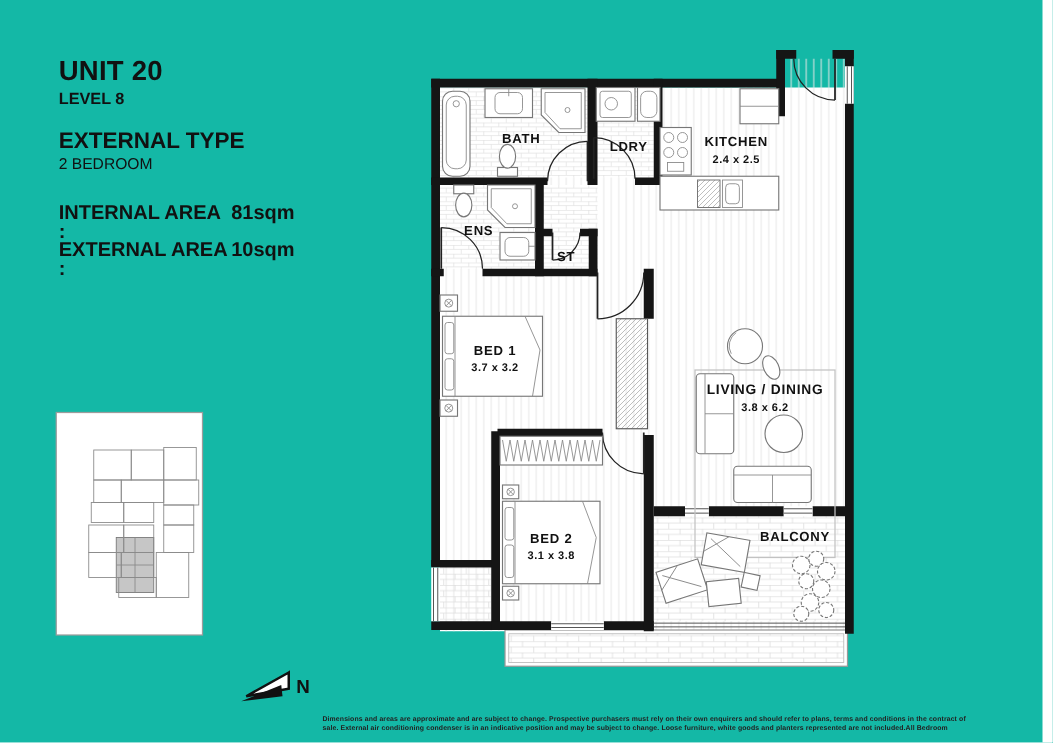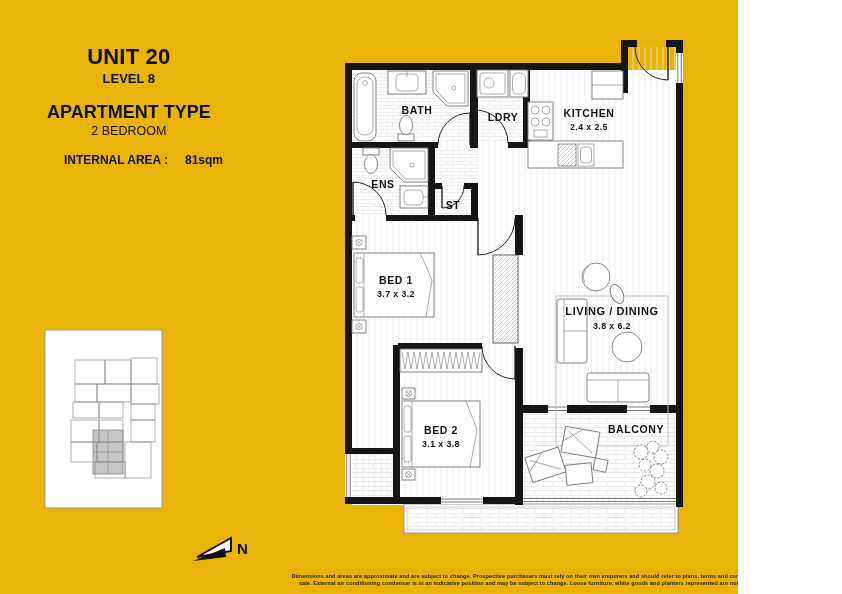--- a/index.html
+++ b/index.html
@@ -1,23 +1,23 @@
 <!DOCTYPE html>
 <html><head>
 <meta charset="utf-8">
 <style>
   html,body{margin:0;padding:0;background:#fff;}
-  .page{position:relative;width:738px;height:594px;background:#eab308;overflow:hidden;
-        font-family:"Liberation Sans",sans-serif;color:#111;text-align:center;}
+  .page{position:relative;width:834px;height:594px;background:#14b8a6;overflow:hidden;
+        font-family:"Liberation Sans",sans-serif;color:#111;}
   .hdr{position:absolute;left:47px;top:44px;}
   .unit-title{font-size:22px;font-weight:700;letter-spacing:.2px;}
   .unit-level{font-size:13px;font-weight:700;margin-top:1px;}
   .apt-type{font-size:18px;font-weight:700;margin-top:16px;}
   .apt-bed{font-size:12.5px;font-weight:400;margin-top:1px;}
-  .areas{position:absolute;left:47px;top:153px;width:250px;font-size:12px;font-weight:700;}
+  .areas{position:absolute;left:47px;top:163px;width:250px;font-size:16px;font-weight:700;}
   .arow{display:flex;line-height:15px;}
   .alabel{width:138px;}
   .avalue{}
   .carspace{line-height:15px;}
   .plan-svg{position:absolute;left:0;top:0;}
   .disc{position:absolute;left:258px;top:573px;width:582px;font-size:5.5px;line-height:6.6px;
         font-weight:700;color:#222;letter-spacing:.1px;}
   text.rl{font:700 10.5px "Liberation Sans",sans-serif;fill:#111;letter-spacing:.6px;text-anchor:middle;}
   text.rl2{font:700 11px "Liberation Sans",sans-serif;fill:#111;letter-spacing:.6px;text-anchor:middle;}
   text.rd{font:700 8.8px "Liberation Sans",sans-serif;fill:#111;letter-spacing:.4px;text-anchor:middle;}
@@ -31,28 +31,32 @@
   .kp{fill:none;stroke:#8a8a8a;stroke-width:.7;}
 </style>
 </head>
 <body>
 
 <div class="page">
 
   <div class="hdr">
     <div class="unit-title">UNIT 20</div>
     <div class="unit-level">LEVEL 8</div>
-    <div class="apt-type">APARTMENT TYPE</div>
+    <div class="apt-type">EXTERNAL TYPE</div>
     <div class="apt-bed">2 BEDROOM</div>
   </div>
 
   <div class="areas">
     <div class="arow">
       <span class="alabel">INTERNAL AREA :</span>
       <span class="avalue">81sqm</span>
+    </div>
+    <div class="arow">
+      <span class="alabel">EXTERNAL AREA :</span>
+      <span class="avalue">10sqm</span>
     </div>
   </div>
 
   <svg class="plan-svg" width="842" height="594" viewBox="0 0 842 594">
     <defs>
       <pattern id="pw" width="6" height="6" patternUnits="userSpaceOnUse">
         <path d="M3,0 V6" stroke="#e7e7e7" stroke-width="0.8"></path>
       </pattern>
       <pattern id="pt" width="12" height="7" patternUnits="userSpaceOnUse">
         <path d="M0,0.3 H12 M0,3.5 H12 M3,0 V3.5 M9,3.5 V7" stroke="#e2e2e2" stroke-width="0.6" fill="none"></path>

